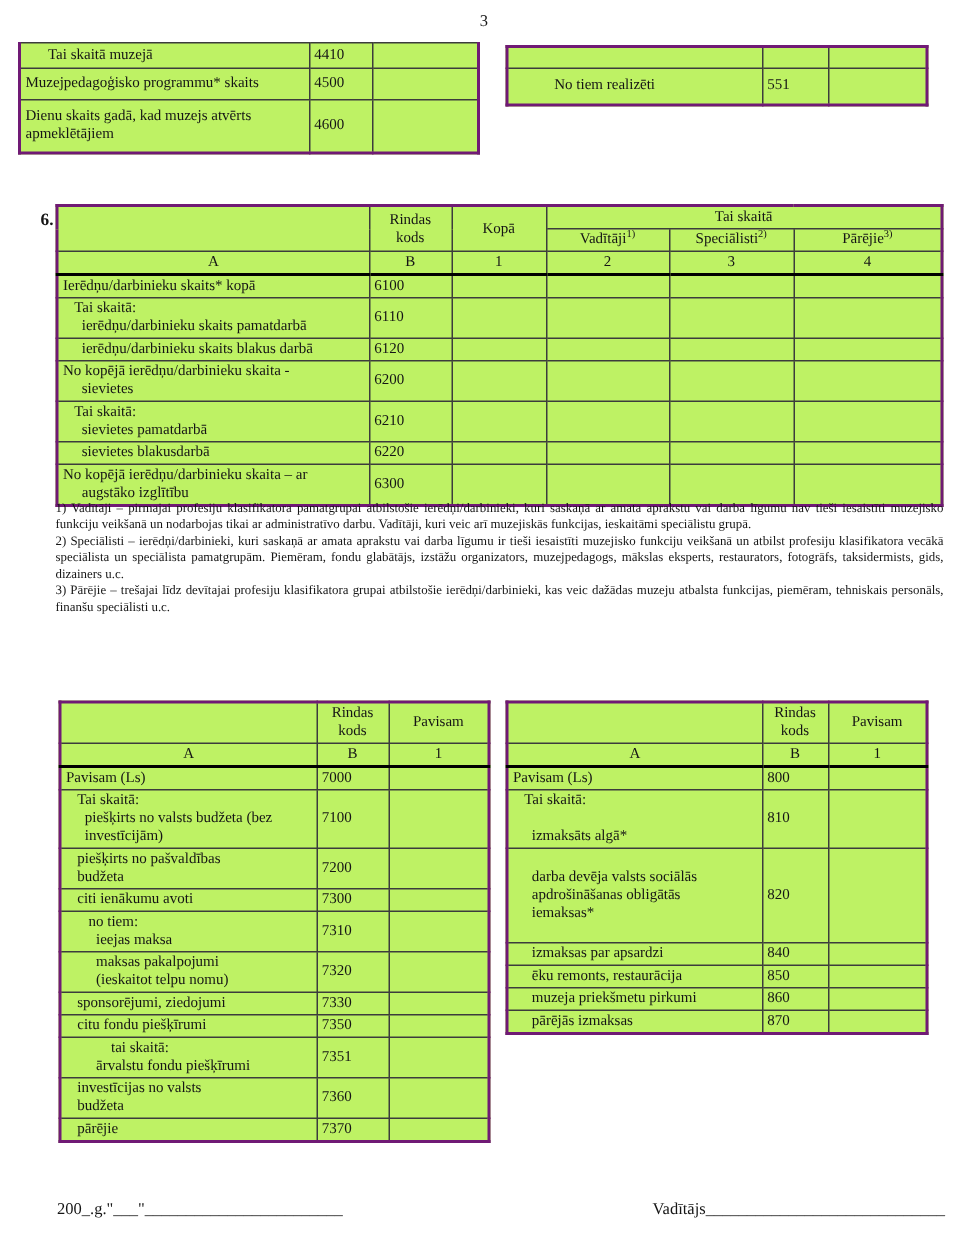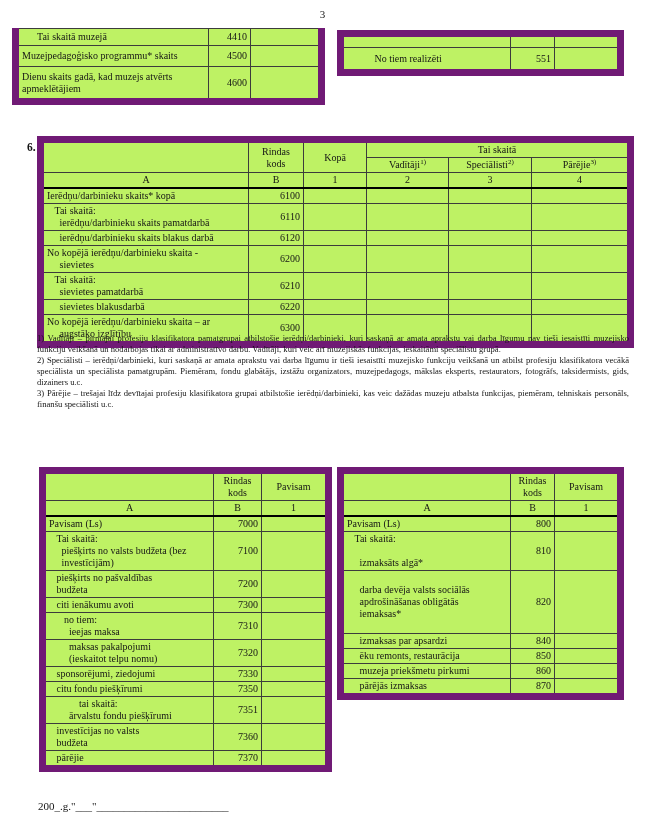--- a/index.html
+++ b/index.html
@@ -9,28 +9,28 @@
     overflow:hidden;
   }
   .page-num { position:absolute; top:8px; left:0; width:100%; text-align:center; font-size:11px; }
 
   table { position:absolute; border-collapse:collapse; table-layout:fixed; background:#bef264; }
   td {
     border:1px solid #3c3c3c; font-size:10px; line-height:12px;
     padding:1px 3px; vertical-align:middle; overflow:hidden;
   }
   td.lbl { white-space:pre-wrap; text-align:left; }
-  td.code { text-align:right; white-space:nowrap; }
+  td.code { text-align:left; white-space:nowrap; }
   td.val { }
   thead td { text-align:center; }
   tr.letters td { border-bottom:2px solid #000; text-align:center; }
   sup { font-size:7px; line-height:0; }
 
   
-  .t-box { border:7px solid #701a75; }
+  .t-box { border:2px solid #701a75; }
   .cut-top { border-top:1px solid #3c3c3c; }
 
   
   .t-topleft { left:12px; top:28px; width:306px; }
   .t-topleft tr:nth-child(1) { height:17px; }
   .t-topleft tr:nth-child(2) { height:21px; }
   .t-topleft tr:nth-child(3) { height:35px; }
 
   
   .t-topright { left:337px; top:30px; width:280px; }
@@ -357,14 +357,15 @@
         </tr>
         <tr>
           <td class="lbl">     pārējās izmaksas</td>
           <td class="code">870</td>
           <td class="val"></td>
         </tr>
       </tbody>
   </table>
 
   <div class="footer-item" id="footer-date">200_.g."___"________________________</div>
+  <div class="footer-item" id="footer-director">Vadītājs_____________________________</div>
 
 </div>
 
 </body></html>

